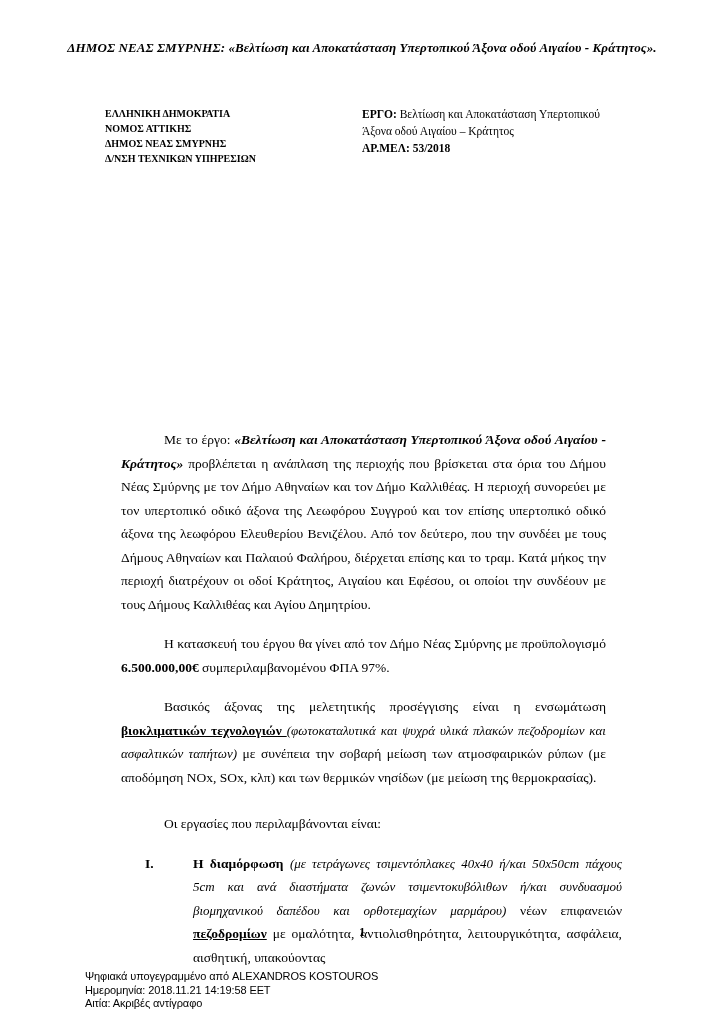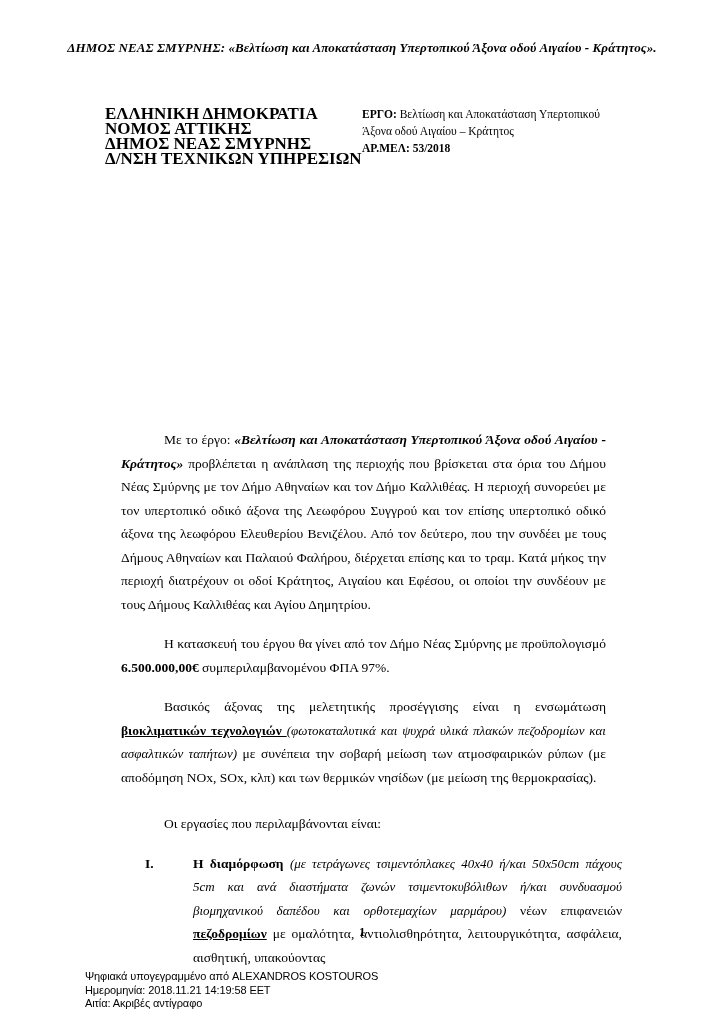--- a/index.html
+++ b/index.html
@@ -16,21 +16,21 @@
     position:absolute;top:40px;left:0;right:0;
     text-align:center;
     font-size:13px;font-weight:bold;font-style:italic;
     letter-spacing:0.1px;
   }
   .header-row{
     position:absolute;top:106px;left:105px;right:100px;
     display:flex;justify-content:space-between;align-items:flex-start;
   }
   .agency{
-    font-weight:bold;font-size:17px;line-height:15px;white-space:nowrap;
+    font-weight:bold;font-size:10px;line-height:15px;white-space:nowrap;
   }
   .project{
     width:262px;font-size:11.5px;line-height:17px;
   }
   .project .lbl{font-weight:bold;}
   .project .armel{font-weight:bold;}
   .doc-title{
     position:absolute;top:321px;left:0;right:0;
     text-align:center;
     font-size:23px;font-weight:bold;letter-spacing:0.6px;

